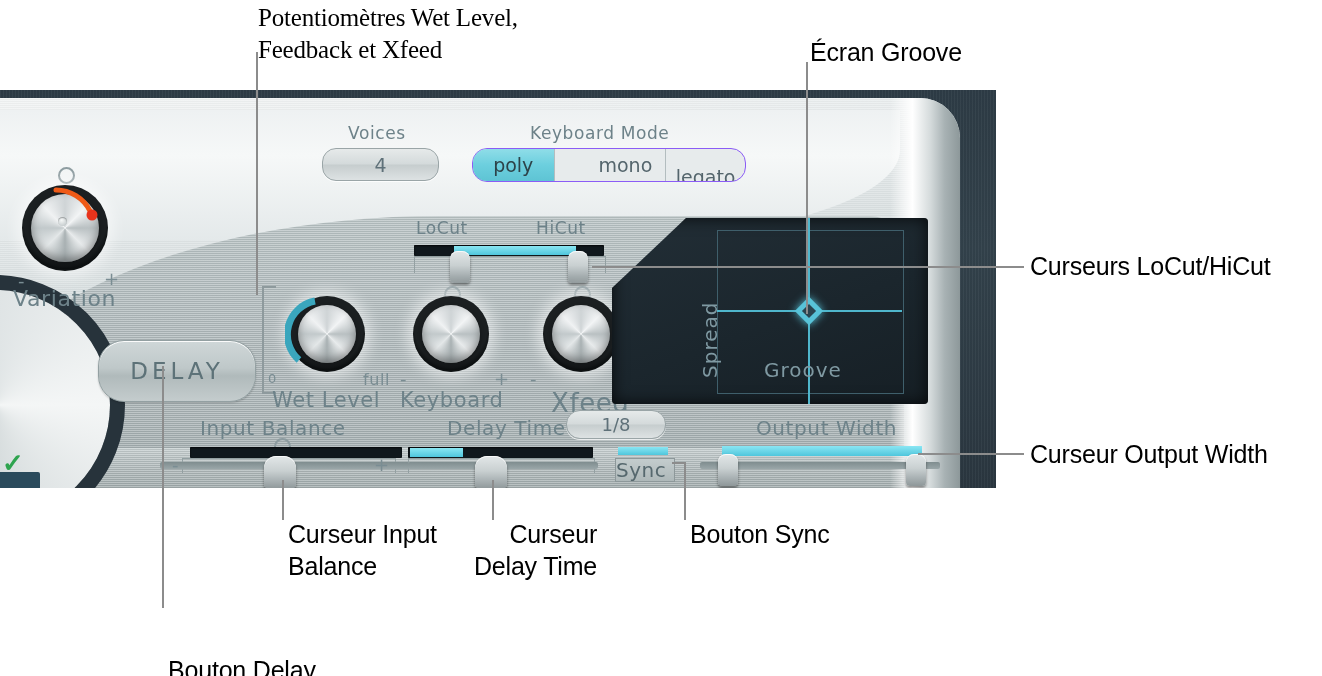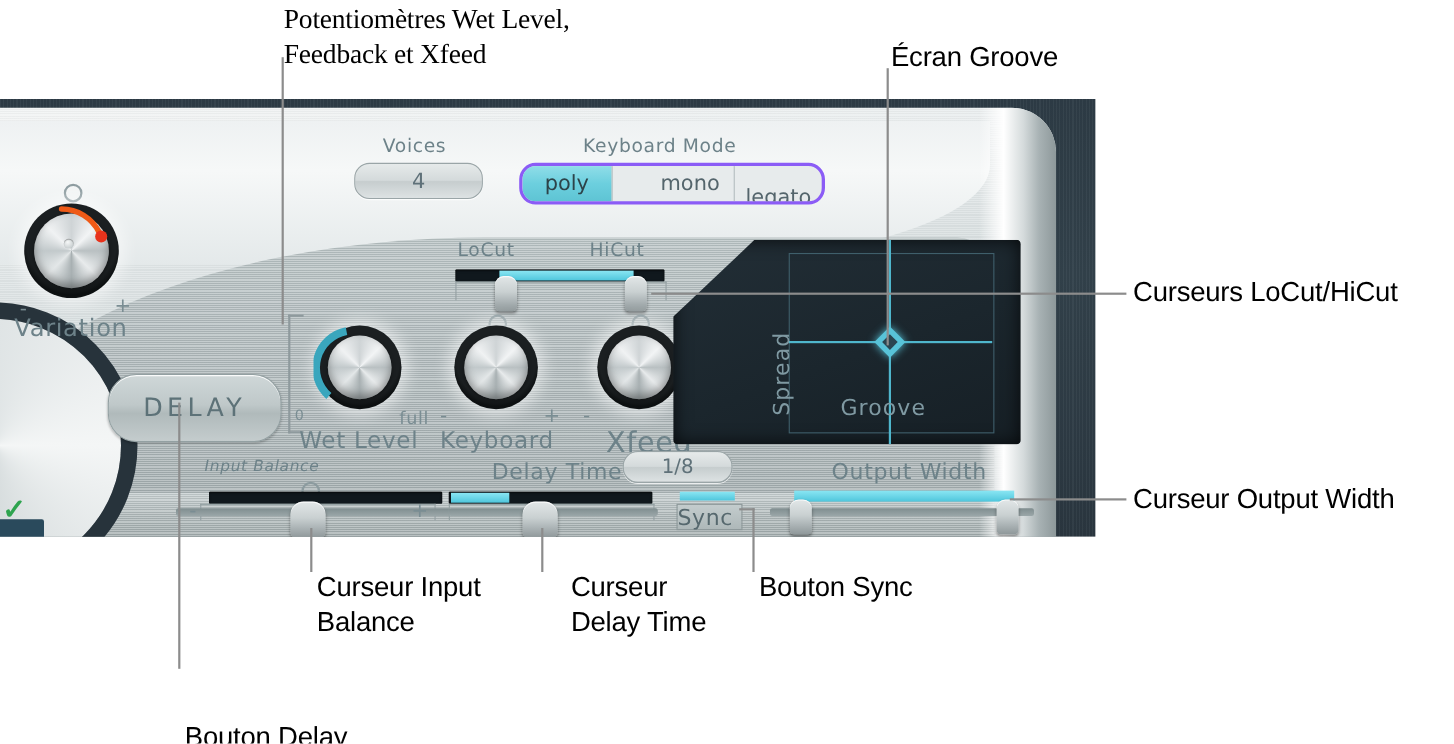--- a/index.html
+++ b/index.html
@@ -52,21 +52,21 @@
 
   
   .pill{position:absolute;border-radius:14px;
         background:linear-gradient(180deg,#e6eaea 0%,#d4dadb 48%,#c6cdce 52%,#dde2e3 100%);
         border:1px solid #9aa5a7;box-shadow:0 1px 0 rgba(255,255,255,.8);
         display:flex;align-items:center;justify-content:center;
         color:#5f7179;font-size:19px;font-family:"DejaVu Sans",sans-serif;}
 
   
   .seg{position:absolute;display:flex;border-radius:15px;overflow:hidden;
-       border:3px solid #8b5cf6;background:#e7ebec;}
+       border:1px solid #8b5cf6;background:#e7ebec;}
   .seg div{display:flex;align-items:center;justify-content:center;
        font-size:19px;color:#54656c;font-family:"DejaVu Sans",sans-serif;
        border-right:1px solid #b3bdbf;}
   .seg div:last-child{border-right:none;margin-top:24px;}
   .seg div.on{background:linear-gradient(180deg,#8fdde8 0%,#6ccfde 50%,#5ec4d4 100%);color:#2d4349;}
 
   
   .knob{position:absolute;border-radius:50%;
         background:radial-gradient(circle at 50% 42%,#1b1f21 62%,#0c0f10 72%,#262c2f 100%);
         box-shadow:0 0 14px 6px rgba(255,255,255,.5);}
@@ -219,21 +219,21 @@
     <div class="gx" style="left:105px;top:92px;width:185px;height:2px;"></div>
     <div class="gdiamond" style="left:187px;top:83px;"></div>
     <div class="glabel spread" style="left:86px;top:160px;"><span>Spread</span></div>
     <div class="glabel" style="left:152px;top:140px;"><span>Groove</span></div>
   </div>
 
   <div class="delaybtn" style="left:98px;top:250px;width:156px;height:60px;">
     <span>DELAY</span>
   </div>
 
-  <span class="label" style="left:186px;top:326px;font-size:14px;font-style:italic;">Input Balance</span>
+  <span class="label" style="left:200px;top:326px;font-size:20px;">Input Balance</span>
   <div class="ring-mark" style="left:274px;top:348px;"></div>
   <div class="trk-dark" style="left:190px;top:357px;width:212px;"></div>
   <div class="tickbox" style="left:182px;top:368px;width:212px;height:14px;"></div>
   <div class="trk-rail" style="left:160px;top:372px;width:250px;"></div>
   <div class="handle" style="left:264px;top:366px;"></div>
   <span class="label tiny" style="left:172px;top:364px;font-size:18px;">-</span>
   <span class="label tiny" style="left:374px;top:364px;font-size:18px;">+</span>
 
   <span class="label" style="left:447px;top:326px;font-size:20px;">Delay Time</span>
   <div class="pill" style="left:566px;top:320px;width:98px;height:27px;font-size:18px;">
@@ -268,17 +268,17 @@
 <div class="leader h" style="left:672px;top:462px;width:14px;"></div>
 <div class="leader v" style="left:162px;top:366px;height:242px;"></div>
 
 <div class="callout" style="left:258px;top:2px;font-family:Liberation Serif, serif;">Potentiomètres Wet Level,
 Feedback et Xfeed</div>
 <div class="callout" style="left:810px;top:36px;">Écran Groove</div>
 <div class="callout" style="left:1030px;top:250px;">Curseurs LoCut/HiCut</div>
 <div class="callout" style="left:1030px;top:438px;">Curseur Output Width</div>
 <div class="callout" style="left:288px;top:518px;">Curseur Input
 Balance</div>
-<div class="callout" style="left:519px;top:518px;">Curseur
+<div class="callout" style="left:474px;top:518px;text-align:right;">Curseur
 Delay Time</div>
 <div class="callout" style="left:690px;top:518px;">Bouton Sync</div>
 <div class="callout" style="left:168px;top:629px;margin-top:25px;">Bouton Delay
 activé/désactivé</div>
 
 </body></html>

